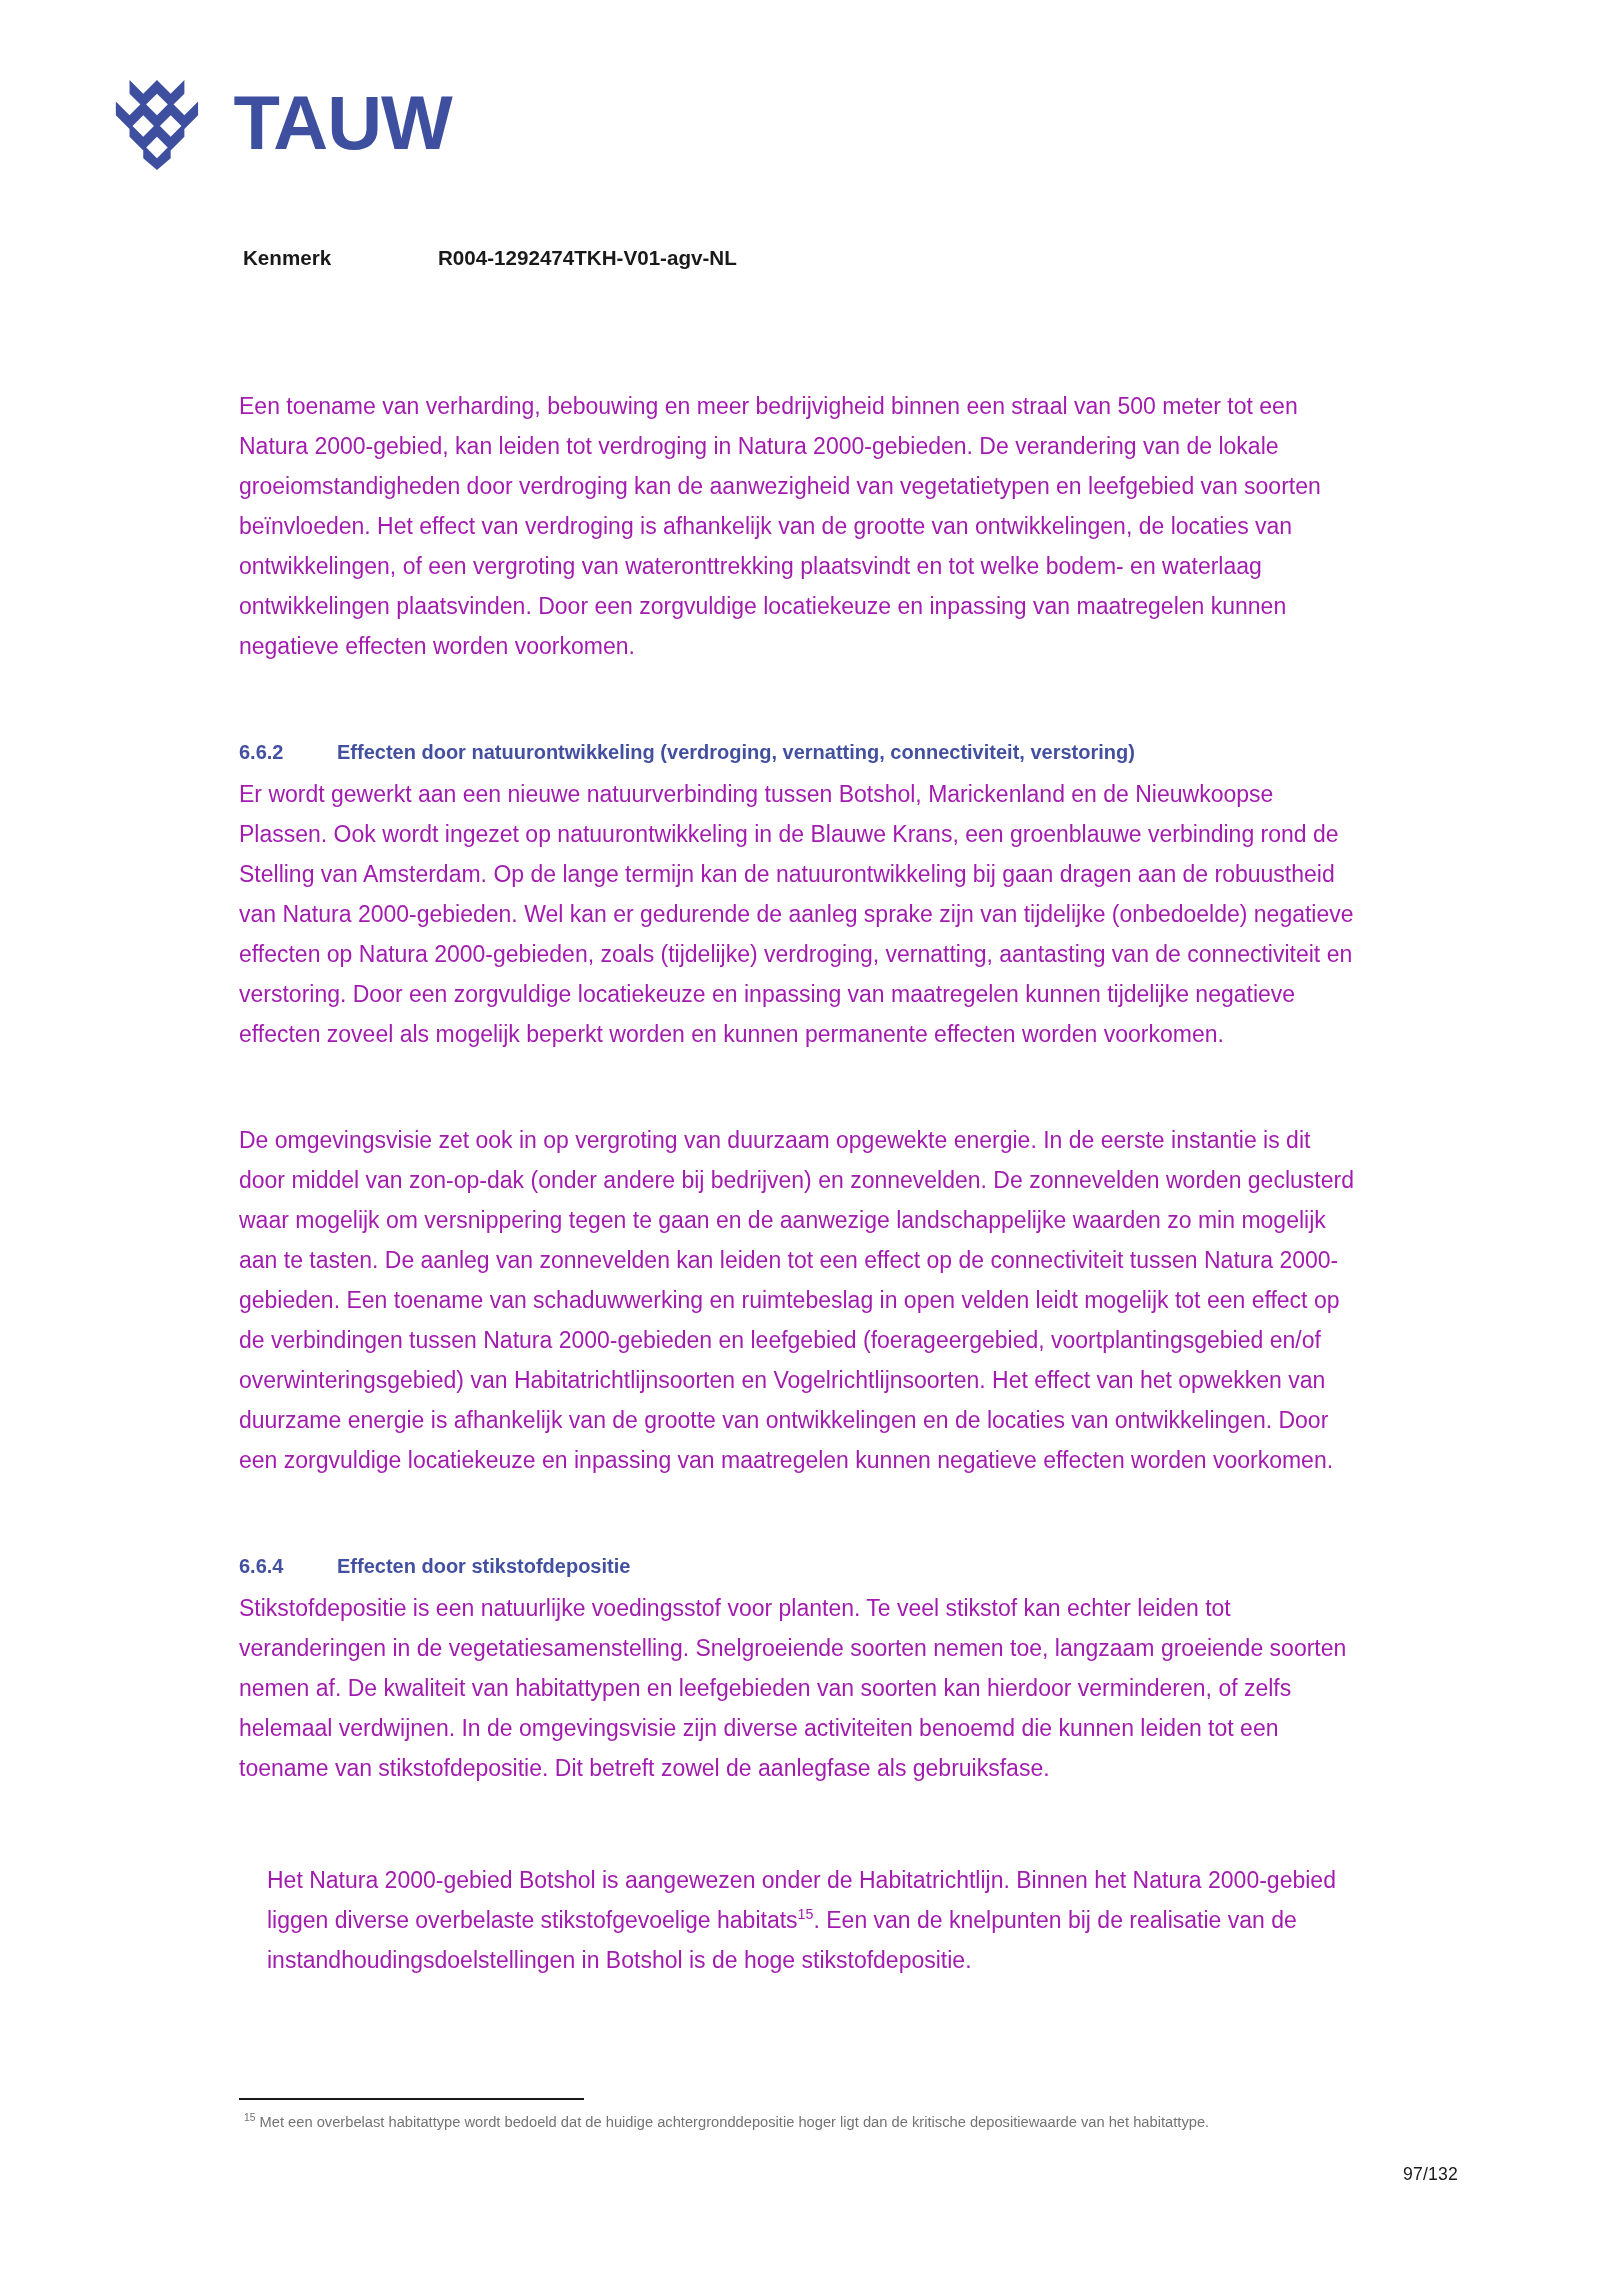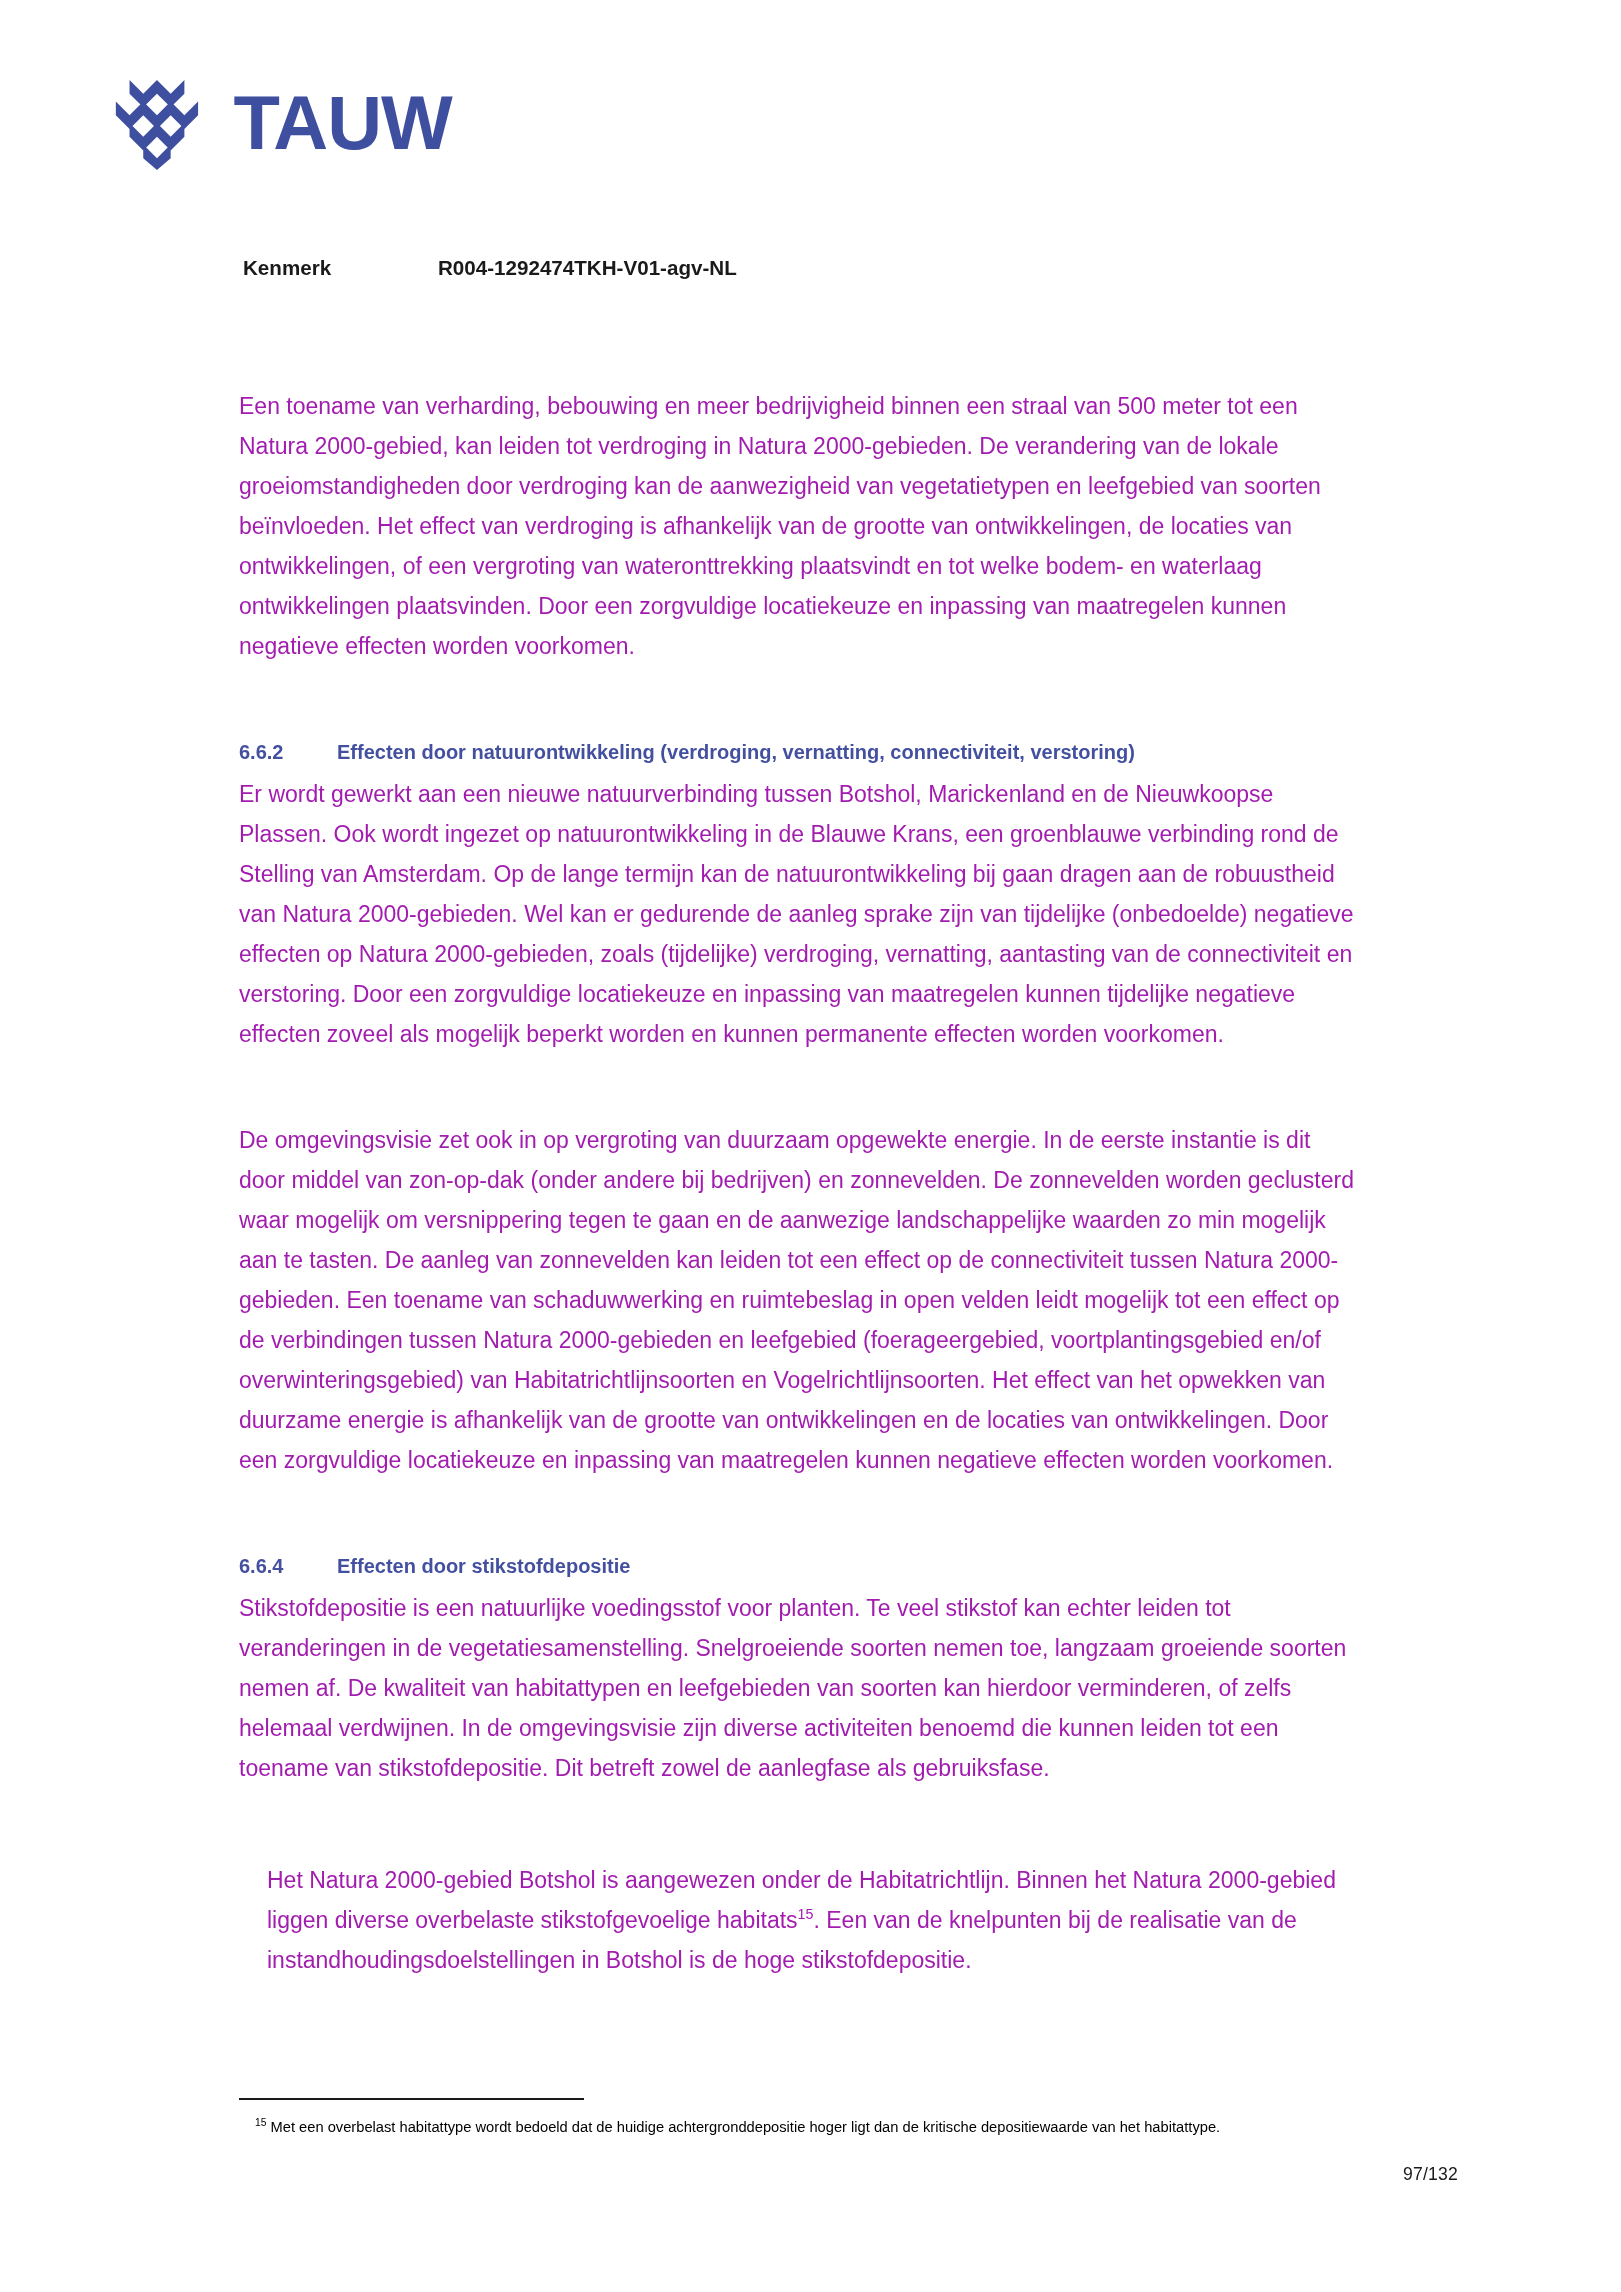--- a/index.html
+++ b/index.html
@@ -41,21 +41,21 @@
     letter-spacing: -1px;
     color: #3f4fa0;
     line-height: 1;
     user-select: none;
   }
 
   
   .kenmerk-row {
     position: absolute;
     left: 243px;
-    top: 256px;
+    top: 246px;
     display: flex;
     align-items: baseline;
     font-size: 20.6px;
   }
   .kenmerk-label {
     font-weight: bold;
     color: #1a1a1a;
     width: 183px;
     flex: 0 0 183px;
   }
@@ -123,22 +123,22 @@
   }
   .footnote-rule {
     width: 345px;
     height: 0;
     border-top: 2.9px solid #1a1a1a;
     margin: 0 0 10.8px 0;
   }
   .footnote-text {
     font-size: 14.7px;
     line-height: 22.5px;
-    color: #000000;
-    margin: 16px;
+    color: #737373;
+    margin: 5px;
     max-width: 1117px;
   }
   .footnote-text sup {
     font-size: 0.7em;
     vertical-align: super;
     line-height: 0;
   }
 
   
   .page-number {

